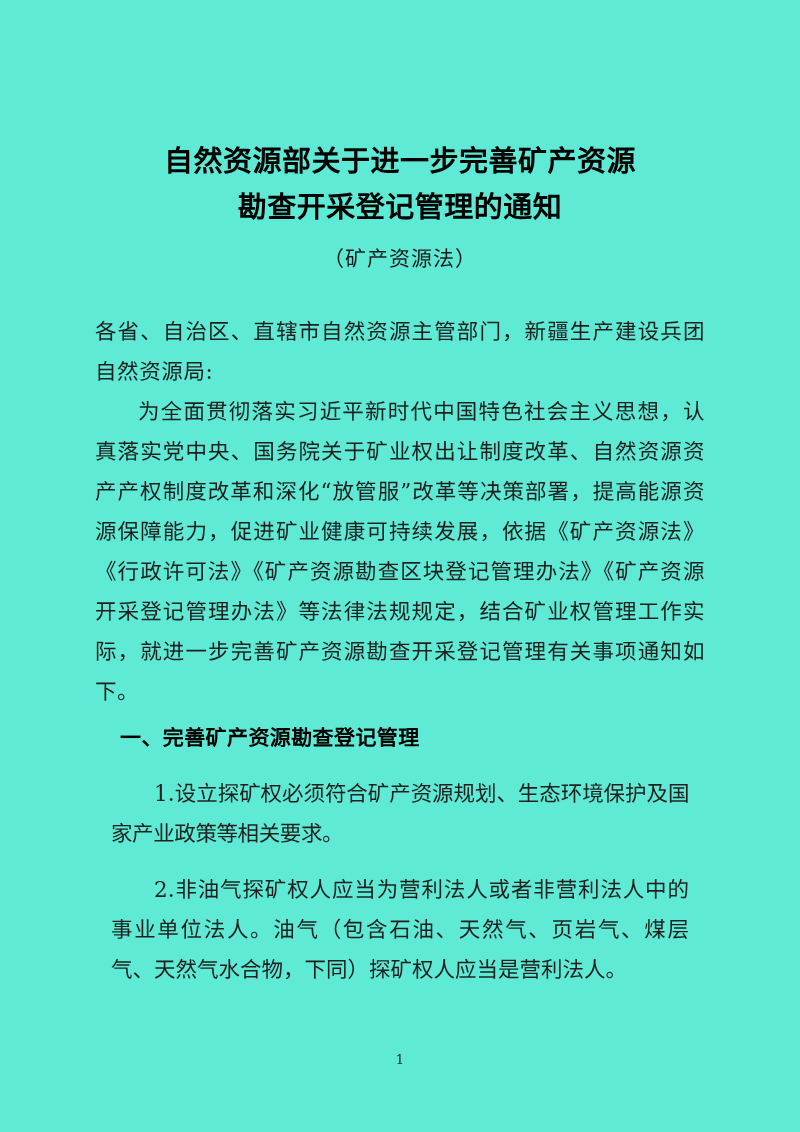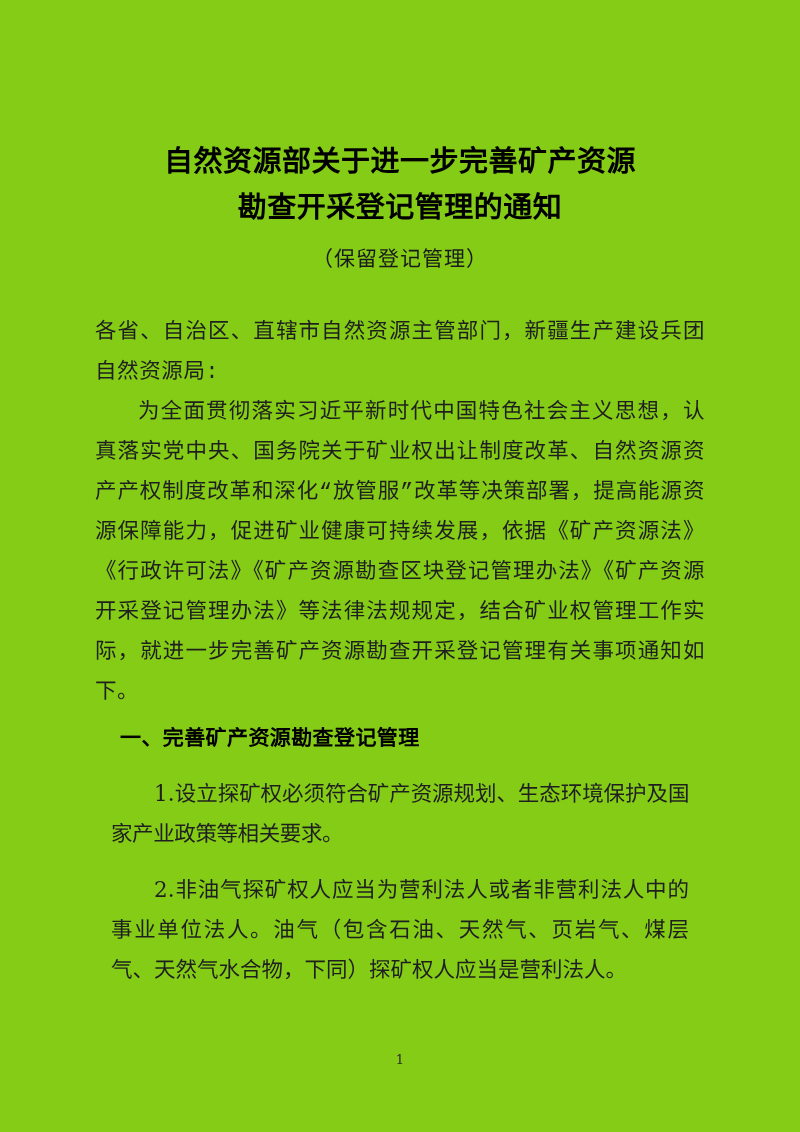--- a/index.html
+++ b/index.html
@@ -7,21 +7,21 @@
     margin: 0;
     padding: 0;
     background: #ffffff;
   }
 
   .page {
     position: relative;
     width: 800px;
     height: 1132px;
     margin: 0 auto;
-    background: #84cc16;
+    background: #5eead4;
     overflow: hidden;
     color: #1a1a1a;
     font-family: "DejaVu Serif", "Liberation Serif", serif;
     -webkit-font-smoothing: antialiased;
   }
 
   
   .content {
     position: absolute;
     left: 95px;
@@ -62,21 +62,20 @@
   }
 
   p.para {
     margin: 0;
     font-size: 21.5px;
     line-height: 40px;
     text-align: justify;
     text-justify: inter-character;
     letter-spacing: 0.6px;
     color: #1f1f1f;
-    font-family: Liberation Mono, monospace;
   }
 
   p.para.indent {
     text-indent: 2em;
   }
 
   
   p.section-heading {
     margin: 4px;
     padding-top: 2px;
@@ -136,21 +135,21 @@
 
 <div class="page">
 
   <div class="content">
 
     <h1 class="doc-title">
       <span class="tline">自然资源部关于进一步完善矿产资源</span>
       <span class="tline">勘查开采登记管理的通知</span>
     </h1>
 
-    <p class="doc-subtitle">（保留登记管理）</p>
+    <p class="doc-subtitle">（矿产资源法）</p>
 
     <div class="body-block">
 
       <p class="para">各省、自治区、直辖市自然资源主管部门，新疆生产建设兵团自然资源局:</p>
 
       <p class="para indent">为全面贯彻落实习近平新时代中国特色社会主义思想，认真落实党中央、国务院关于矿业权出让制度改革、自然资源资产产权制度改革和深化“放管服”改革等决策部署，提高能源资源保障能力，促进矿业健康可持续发展，依据《矿产资源法》《行政许可法》《矿产资源勘查区块登记管理办法》《矿产资源开采登记管理办法》等法律法规规定，结合矿业权管理工作实际，就进一步完善矿产资源勘查开采登记管理有关事项通知如下。</p>
 
       <p class="section-heading">一、完善矿产资源勘查登记管理</p>
 
 

